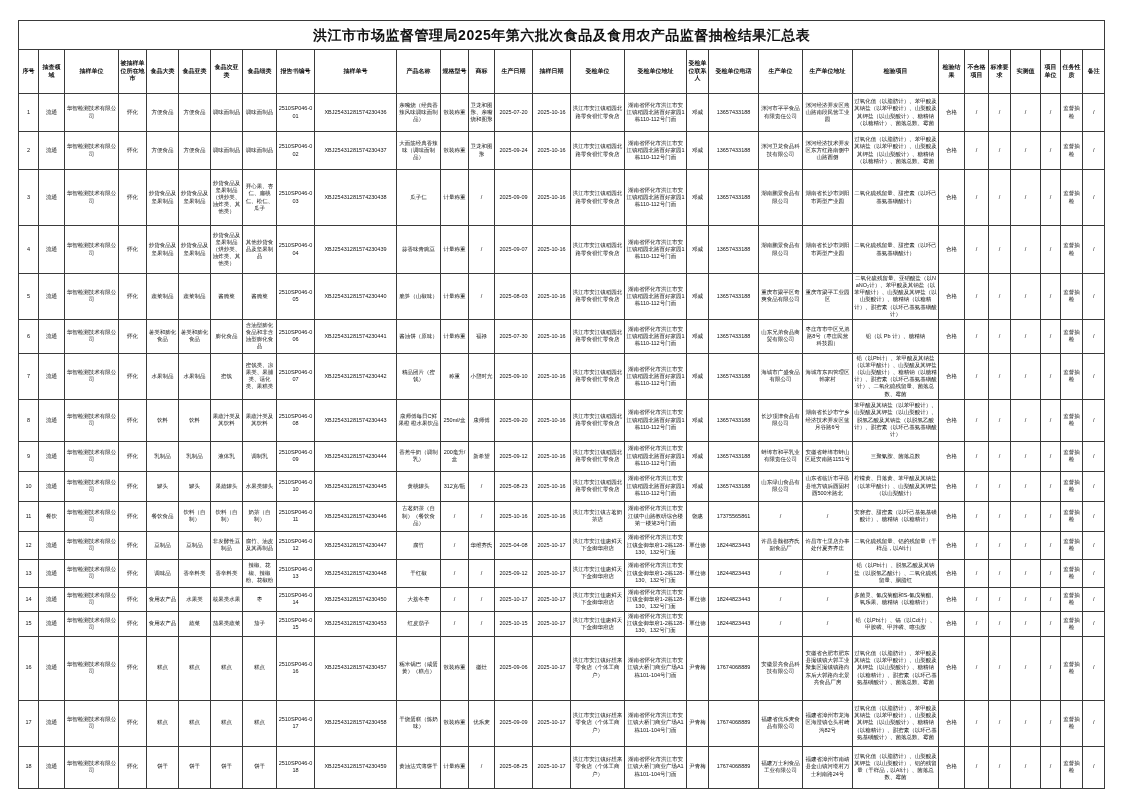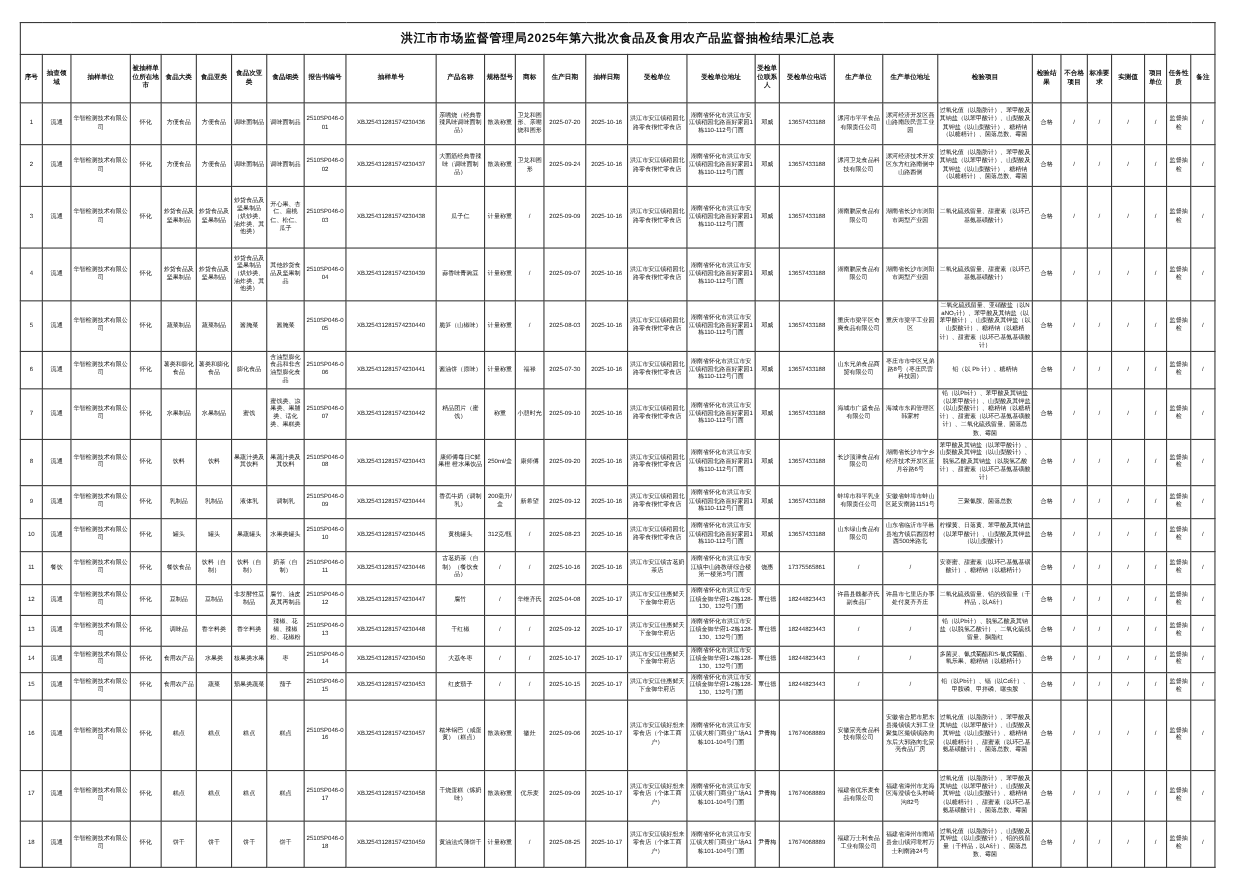--- a/index.html
+++ b/index.html
@@ -3,21 +3,21 @@
 <meta charset="utf-8">
 <style>
   html,body{margin:0;padding:0;background:#ffffff;}
   body{width:1122px;height:793px;font-family:"Liberation Sans","DejaVu Sans",sans-serif;color:#111;}
   .page{width:1086px;margin:0 auto;padding-top:20px;}
   table{border-collapse:collapse;table-layout:fixed;width:1086px;}
   td,th{border:1px solid #3a3a3a;text-align:center;vertical-align:middle;padding:1px;
         word-break:break-all;overflow:hidden;font-weight:normal;}
   th{font-size:6px;font-weight:bold;line-height:1.25;}
   td{font-size:5.5px;line-height:1.3;}
-  .title-cell{font-size:11px;font-weight:bold;height:26px;letter-spacing:.5px;}
+  .title-cell{font-size:14px;font-weight:bold;height:26px;letter-spacing:.5px;}
 </style>
 </head>
 <body>
 
 <div class="page">
   <table>
     <colgroup id="cols">
         <col style="width: 20px;">
         <col style="width: 26px;">
         <col style="width: 54px;">

